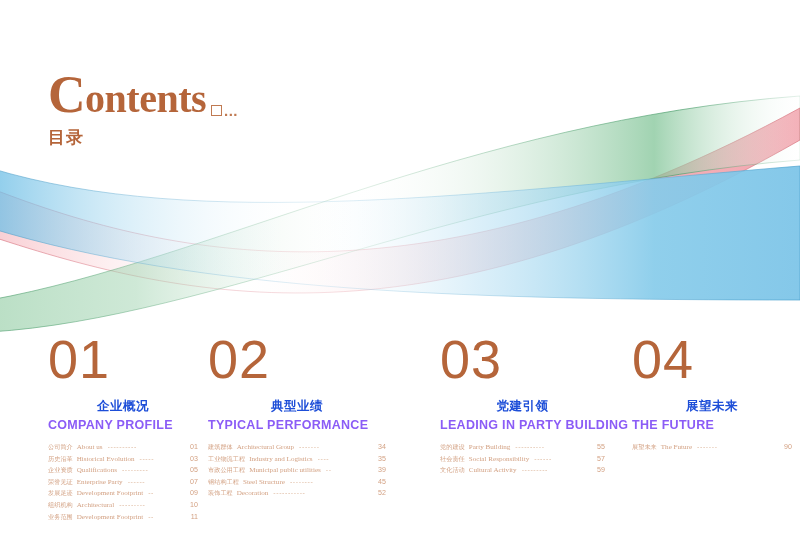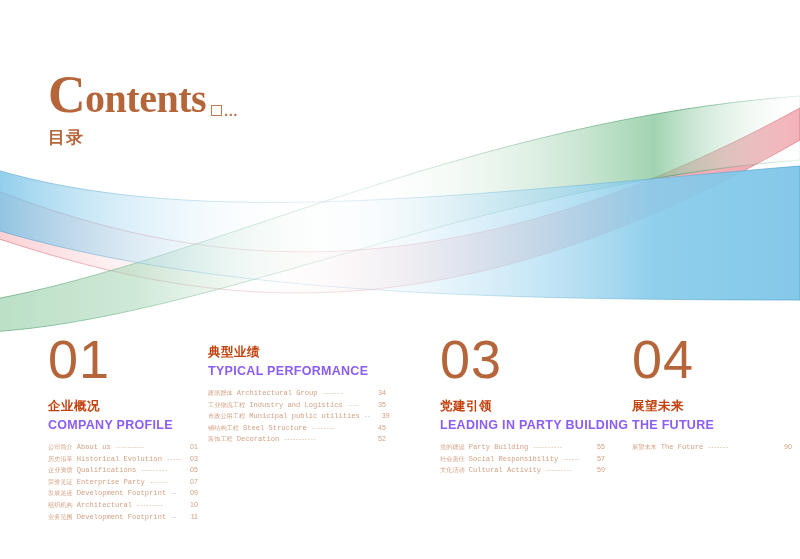--- a/index.html
+++ b/index.html
@@ -103,23 +103,24 @@
     font-weight: 400;
     line-height: 1;
     color: #b5653a;
     letter-spacing: 1px;
   }
   .sec-cn {
     margin-top: 12px;
     font-family: "DejaVu Sans", sans-serif;
     font-size: 12.5px;
     font-weight: bold;
-    color: #c2410c;
+    color: #1d4ed8;
     letter-spacing: 0.5px;
     white-space: nowrap;
+    text-align: center;
   }
   .sec-en {
     margin-top: 3px;
     font-family: "Liberation Sans", sans-serif;
     font-size: 12.5px;
     font-weight: bold;
     color: #8b5cf6;
     letter-spacing: 0.3px;
     white-space: nowrap;
   }
@@ -140,21 +141,21 @@
     color: #d7a98c;
     white-space: nowrap;
   }
   .li-cn {
     font-family: "DejaVu Sans", sans-serif;
     font-size: 6.2px;
     color: #d3a183;
     flex: 0 0 auto;
   }
   .li-en {
-    font-family: Liberation Mono, monospace;
+    font-family: Liberation Serif, serif;
     font-size: 7.1px;
     color: #d3a183;
     margin-left: 4px;
     flex: 0 0 auto;
   }
   .li-dots {
     flex: 1 1 auto;
     overflow: hidden;
     color: #ddb79c;
     font-family: "Liberation Sans", sans-serif;
@@ -288,20 +289,21 @@
           </li>
           <li>
             <span class="li-cn">业务范围</span>
             <span class="li-en">Development Footprint</span>
             <span class="li-dots">--</span>
             <span class="li-page">11</span>
           </li>
         </ul>
       </div>
       <div class="section" style="left: 208px; width: 178px;">
+        <div class="sec-number">02</div>
         <div class="sec-cn">典型业绩</div>
         <div class="sec-en">TYPICAL PERFORMANCE</div>
         <ul class="sec-list">
           <li>
             <span class="li-cn">建筑群体</span>
             <span class="li-en">Architectural Group</span>
             <span class="li-dots">-------</span>
             <span class="li-page">34</span>
           </li>
           <li>

